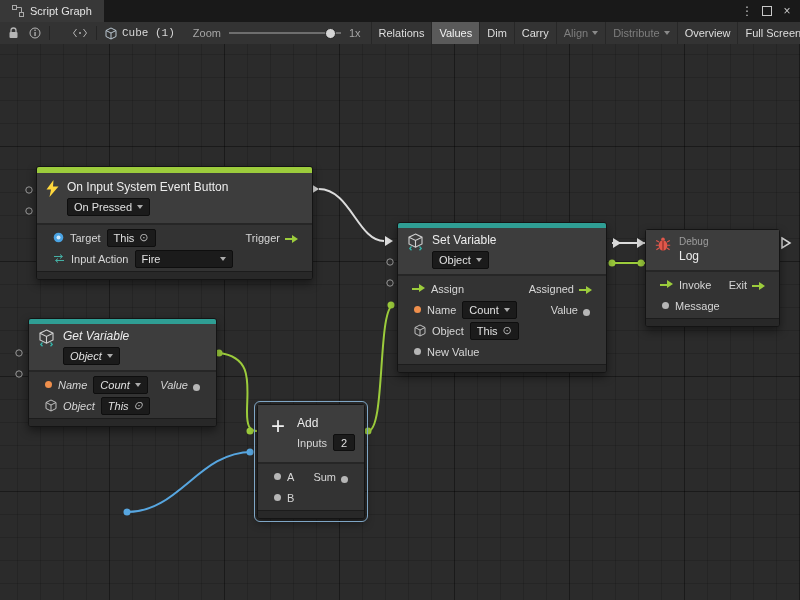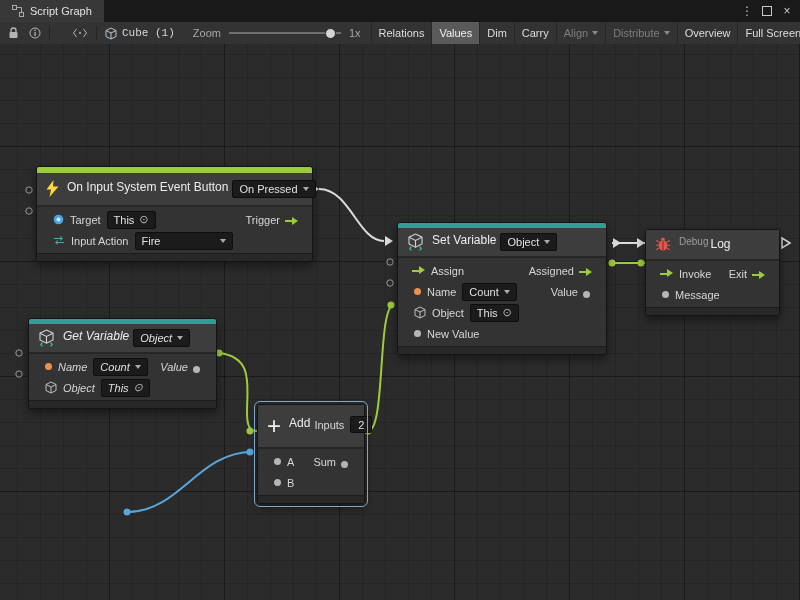--- a/index.html
+++ b/index.html
@@ -42,21 +42,21 @@
   
   .node{position:absolute;z-index:2;background:#333333;border:1px solid #141414;border-radius:3px;
         box-shadow:0 4px 10px rgba(0,0,0,0.45);font-size:11px;color:#d6d6d6;}
   .selected{outline:1px solid #7fa6c5;outline-offset:2px;}
   .strip{height:5px;border-radius:2px 2px 0 0;}
   .strip.green{background:#9ccc3c;height:6px;}
   .strip.teal{background:#2f9e94;}
   .hdr{background:#3d3d3d;padding:7px 9px;display:flex;gap:8px;align-items:flex-start;}
   .hdr.slim{padding:5px 9px;}
   .hdr.tall{padding:11px 9px;}
-  .hcol{display:flex;flex-direction:row;gap:4px;align-items:flex-start;}
+  .hcol{display:flex;flex-direction:column;gap:4px;align-items:flex-start;}
   .title{font-size:12px;color:#ececec;white-space:nowrap;}
   .subtitle{font-size:10px;color:#9d9d9d;line-height:1;}
   .nbody{border-top:2px solid #262626;background:#333333;padding:2px 10px;}
   .prow{display:flex;align-items:center;gap:6px;height:21px;padding:0 6px;white-space:nowrap;}
   .pright{margin-left:auto;display:flex;align-items:flex-end;gap:5px;}
   .ftr{height:7px;background:#282828;border-top:1px solid #1c1c1c;border-radius:0 0 2px 2px;}
   .nicon{flex:none;display:flex;align-items:center;justify-content:center;}
   .plus{font-size:24px;line-height:20px;color:#f0f0f0;width:22px;text-align:center;}
 
   .dot{width:7px;height:7px;border-radius:50%;flex:none;}

